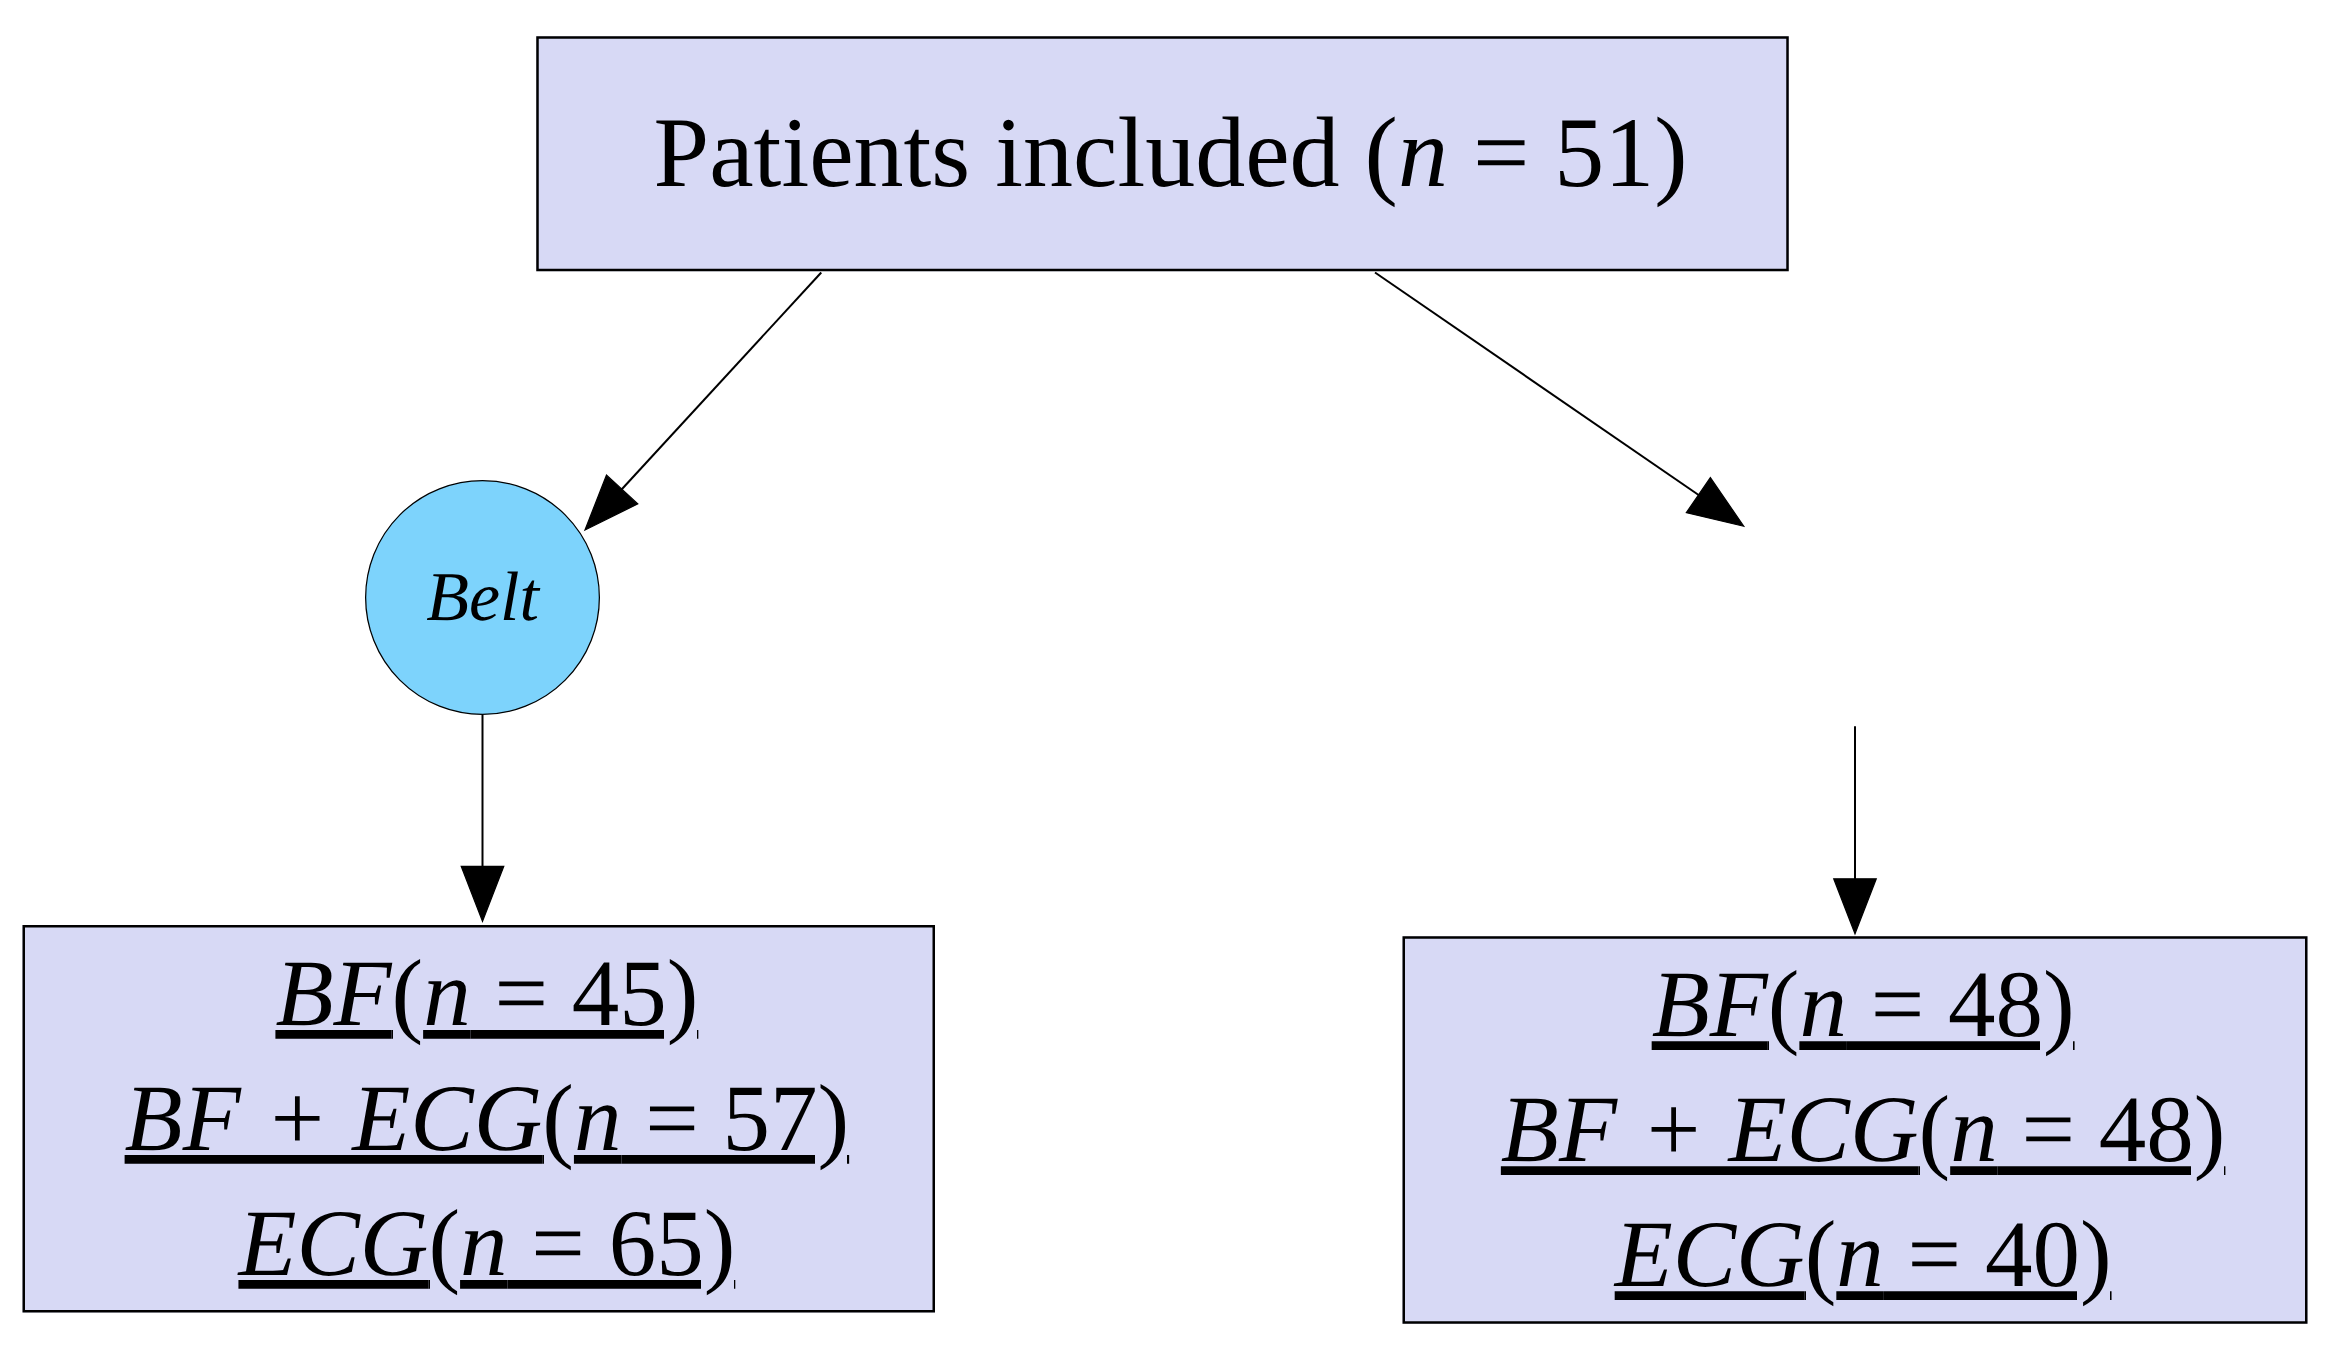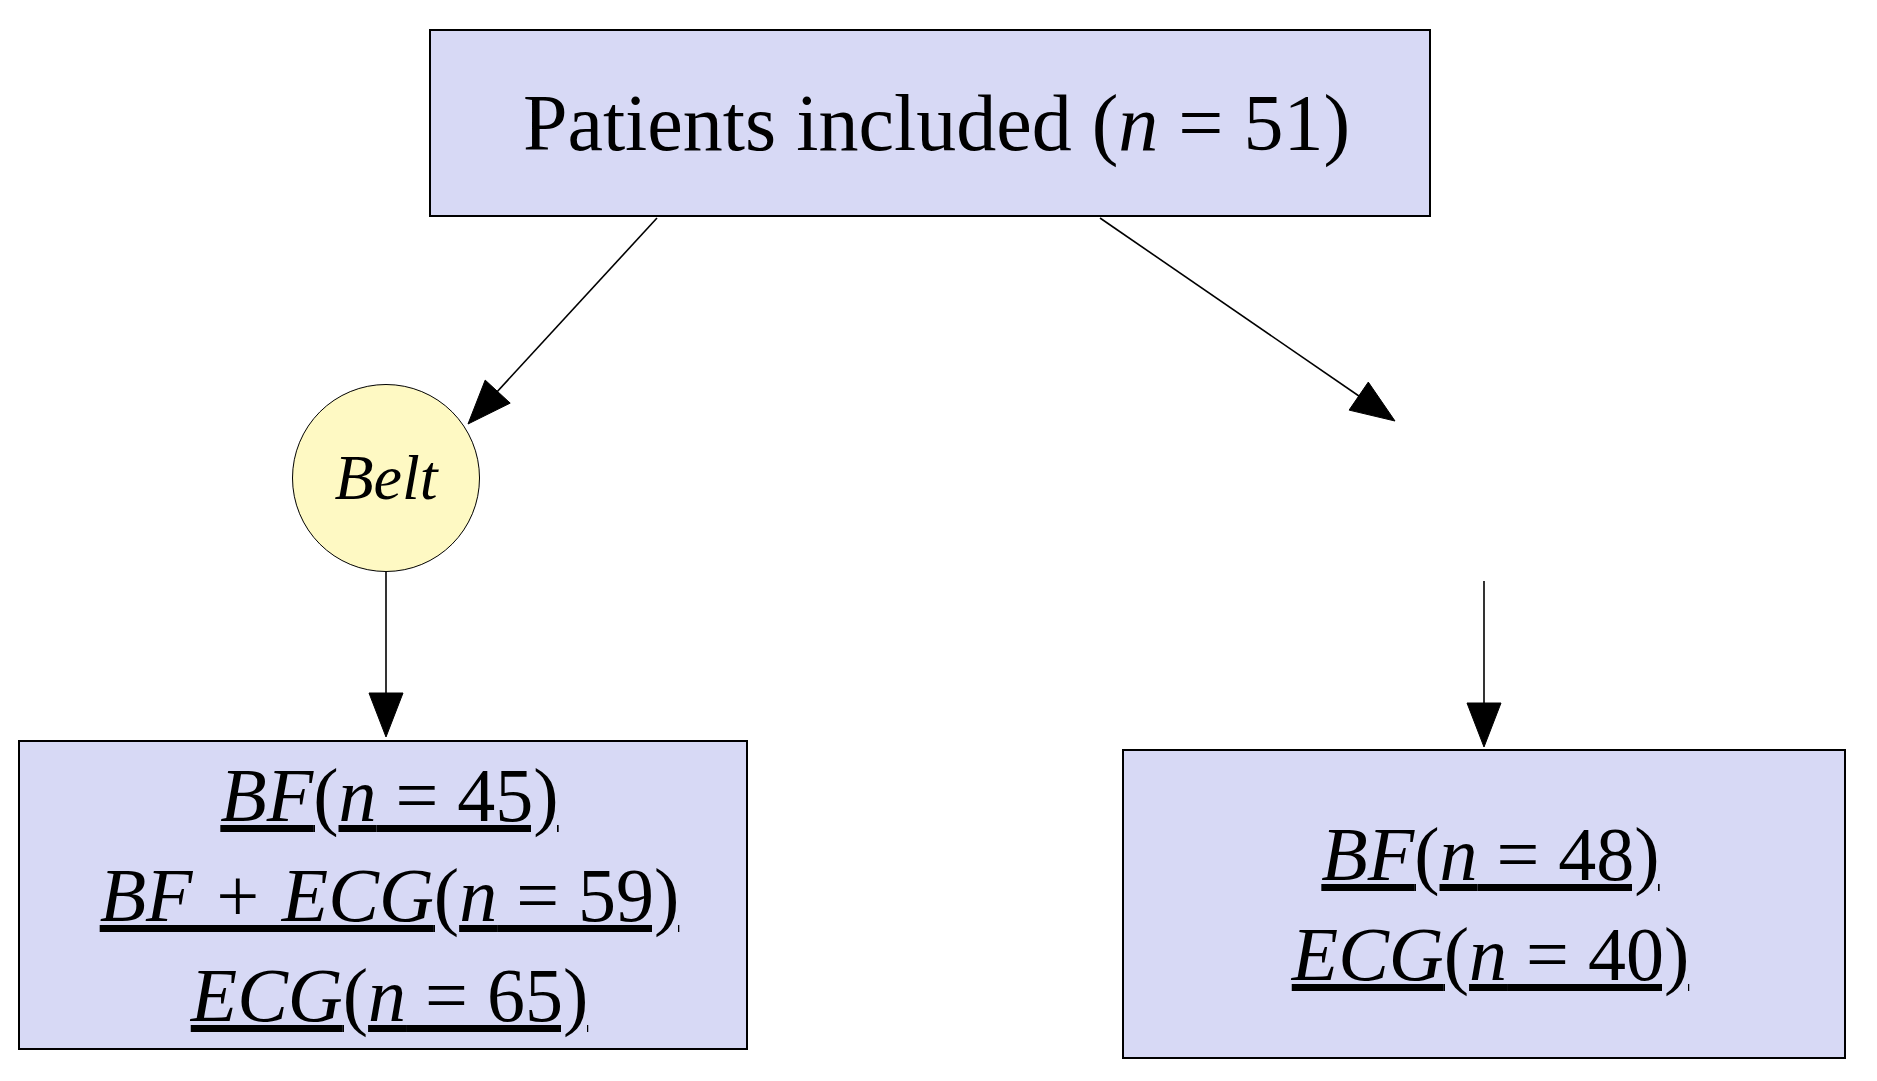--- a/index.html
+++ b/index.html
@@ -62,28 +62,28 @@
     height: 310px;
   }
   .psg-results {
     left: 1122px;
     top: 749px;
     width: 724px;
     height: 310px;
   }
   .circle-node {
     position: absolute;
-    background: #fef9c3;
+    background: #7dd3fc;
     border: 1.6px solid #000000;
     border-radius: 50%;
     box-sizing: border-box;
     display: flex;
     align-items: center;
     justify-content: center;
-    font-size: 64px;
+    font-size: 56px;
     text-align: right;
   }
   .belt-circle {
     left: 292px;
     top: 384px;
     width: 188px;
     height: 188px;
   }
   .psg-circle {
     left: 1379px;
@@ -126,22 +126,23 @@
     <div class="line-row"><span>Patients included (</span><span class="it">n</span><span> = 51)</span></div>
   </div>
 
   <div class="circle-node belt-circle">
     <span class="it">Belt</span>
   </div>
 
 
   <div class="node-box result-box belt-results">
     <div class="line-row"><span class="it">BF</span><span>(</span><span class="it">n</span><span> = 45)</span></div>
-    <div class="line-row"><span class="it">BF + ECG</span><span>(</span><span class="it">n</span><span> = 59)</span></div>
+    <div class="line-row"><span class="it">BF + ECG</span><span>(</span><span class="it">n</span><span> = 57)</span></div>
     <div class="line-row"><span class="it">ECG</span><span>(</span><span class="it">n</span><span> = 65)</span></div>
   </div>
 
   <div class="node-box result-box psg-results">
     <div class="line-row"><span class="it">BF</span><span>(</span><span class="it">n</span><span> = 48)</span></div>
+    <div class="line-row"><span class="it">BF + ECG</span><span>(</span><span class="it">n</span><span> = 48)</span></div>
     <div class="line-row"><span class="it">ECG</span><span>(</span><span class="it">n</span><span> = 40)</span></div>
   </div>
 
 </div>
 
 </body></html>

